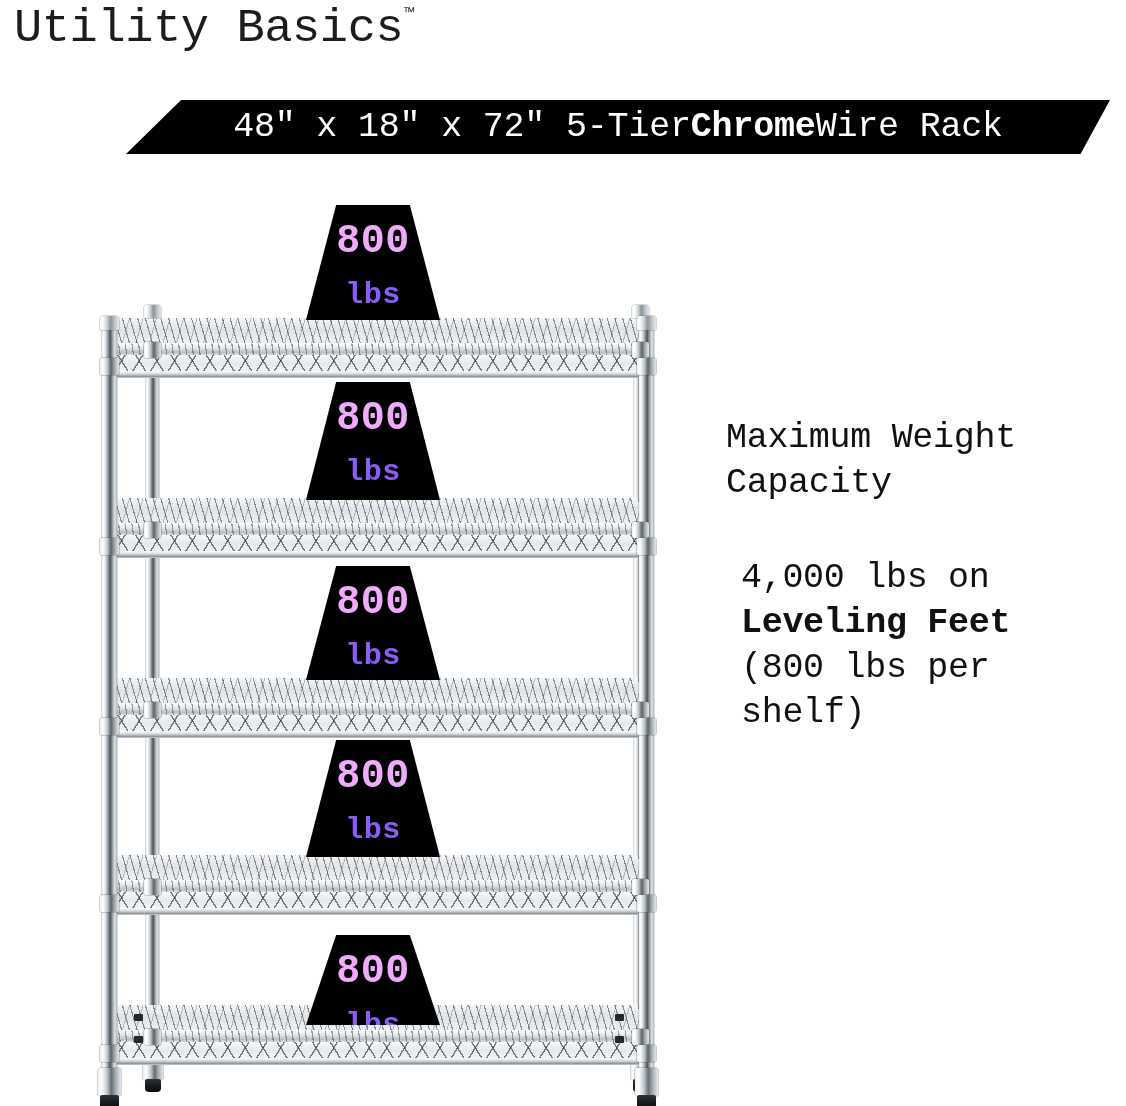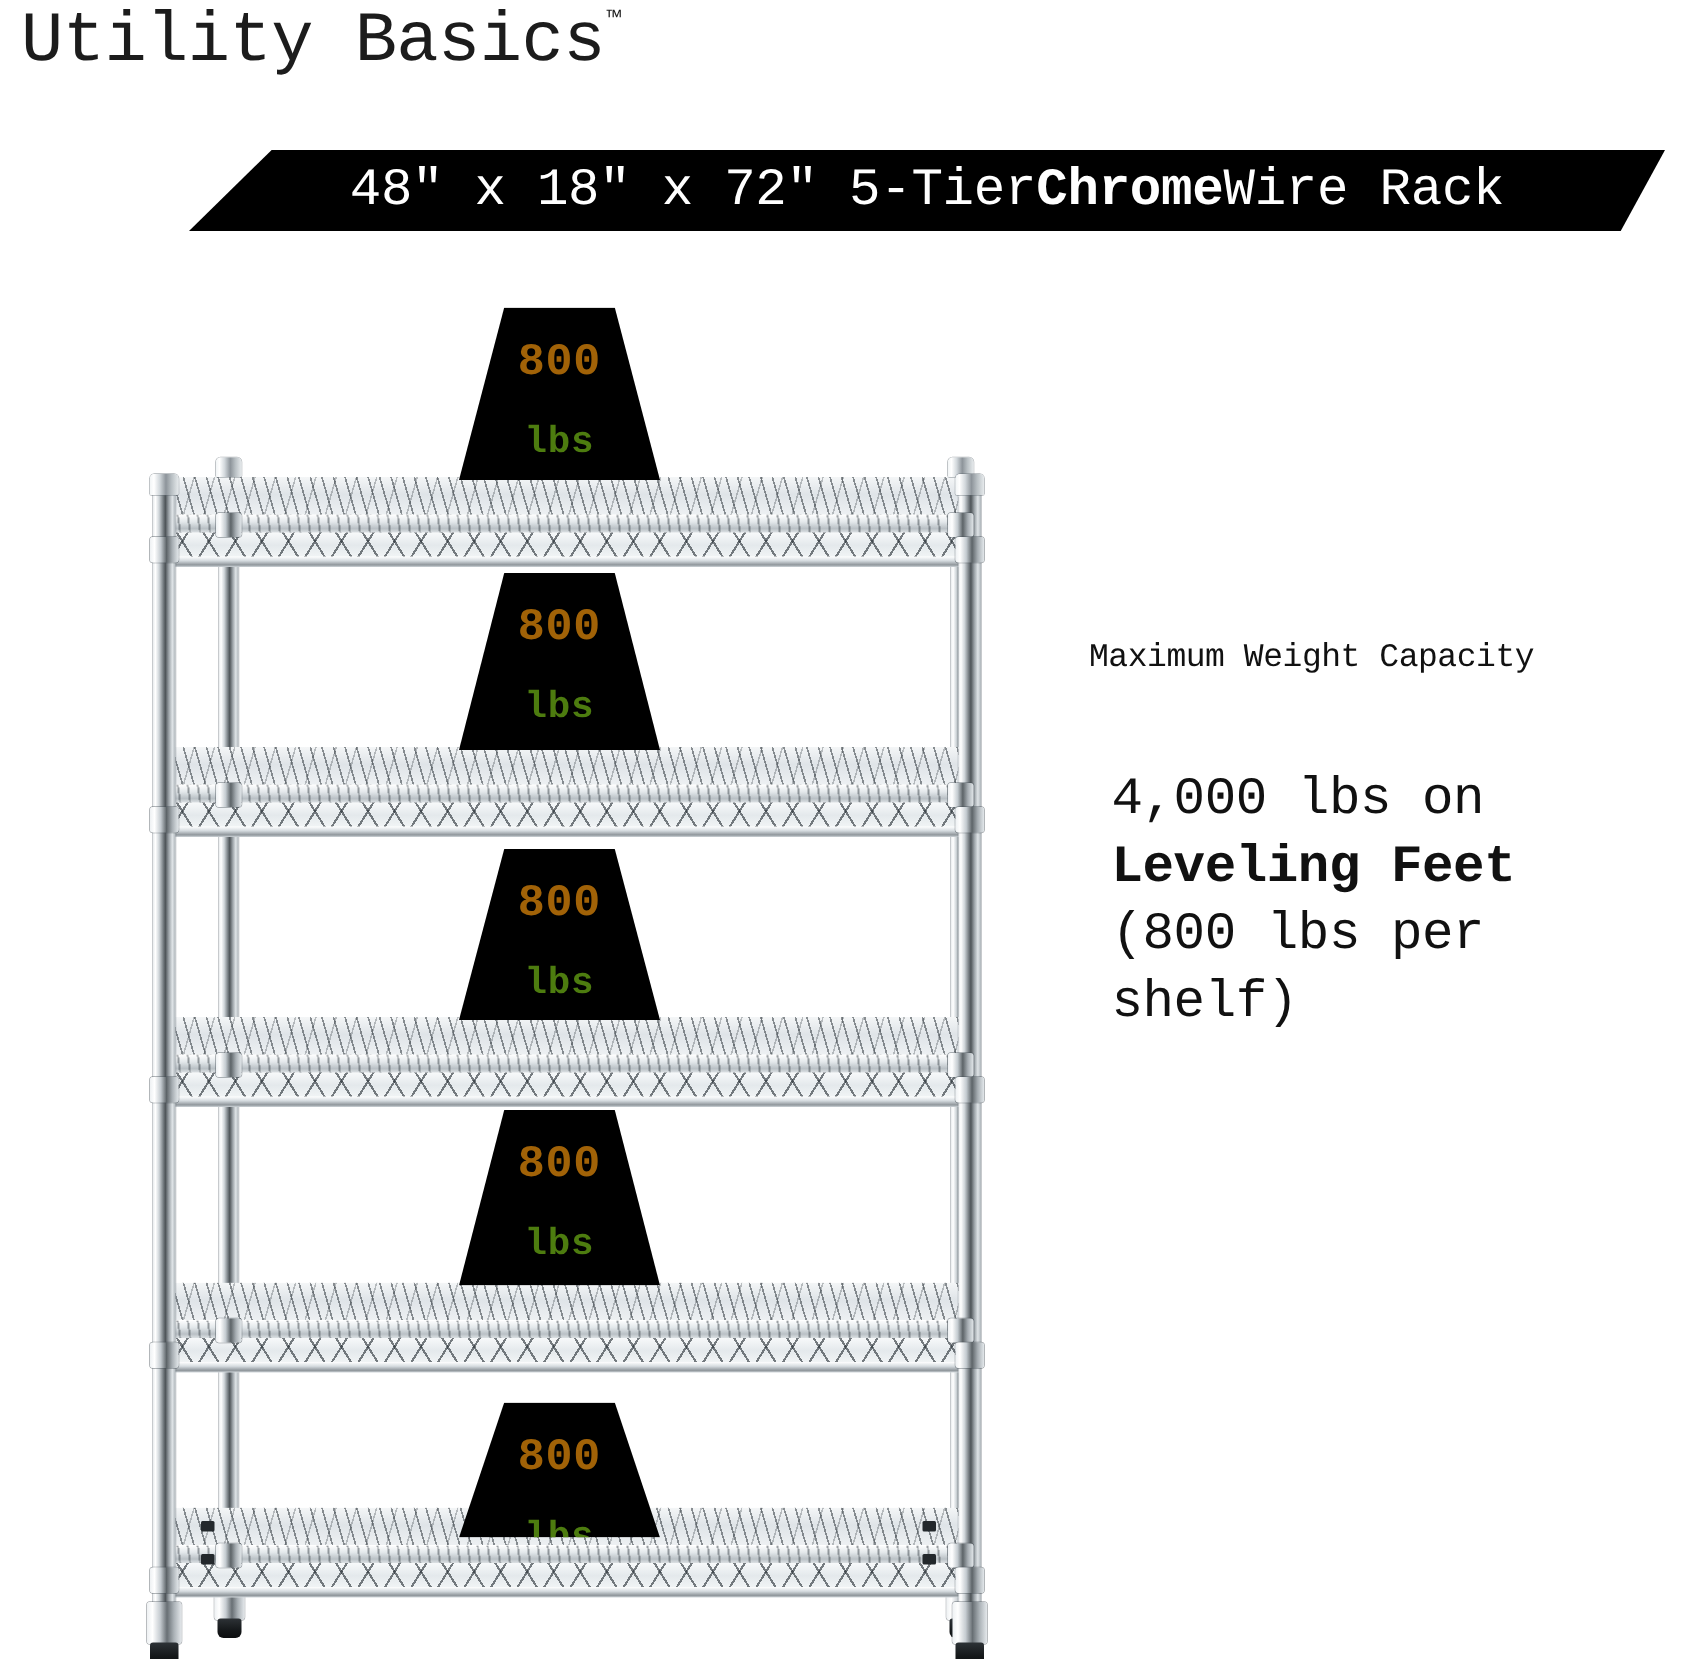--- a/index.html
+++ b/index.html
@@ -73,21 +73,21 @@
 
   
   #info {
     position: absolute;
     left: 726px;
     top: 416px;
     width: 374px;
     color: #111111;
   }
   #info-heading {
-    font-size: 22px;
+    font-size: 35px;
     line-height: 45px;
     font-weight: 400;
     letter-spacing: -0.3px;
     margin: 0;
   }
   .info-para {
     font-size: 35px;
     line-height: 45px;
     font-weight: 400;
     letter-spacing: -0.3px;
@@ -245,29 +245,29 @@
     -webkit-clip-path: polygon(22.5% 0%, 77.5% 0%, 100% 100%, 0% 100%);
     clip-path: polygon(22.5% 0%, 77.5% 0%, 100% 100%, 0% 100%);
     display: flex;
     flex-direction: column;
     align-items: center;
     justify-content: flex-start;
     padding-top: 16px;
     box-sizing: border-box;
   }
   .callout .c-value {
-    color: #a16207;
-    font-size: 30px;
+    color: #f0abfc;
+    font-size: 40px;
     line-height: 42px;
     font-weight: 700;
     letter-spacing: 0.5px;
   }
   .callout .c-unit {
-    color: #4d7c0f;
-    font-size: 25px;
+    color: #8b5cf6;
+    font-size: 30px;
     line-height: 40px;
     font-weight: 700;
     letter-spacing: 0.5px;
     margin-top: 12px;
   }
 </style>
 </head>
 <body>
 
 <div id="page">

